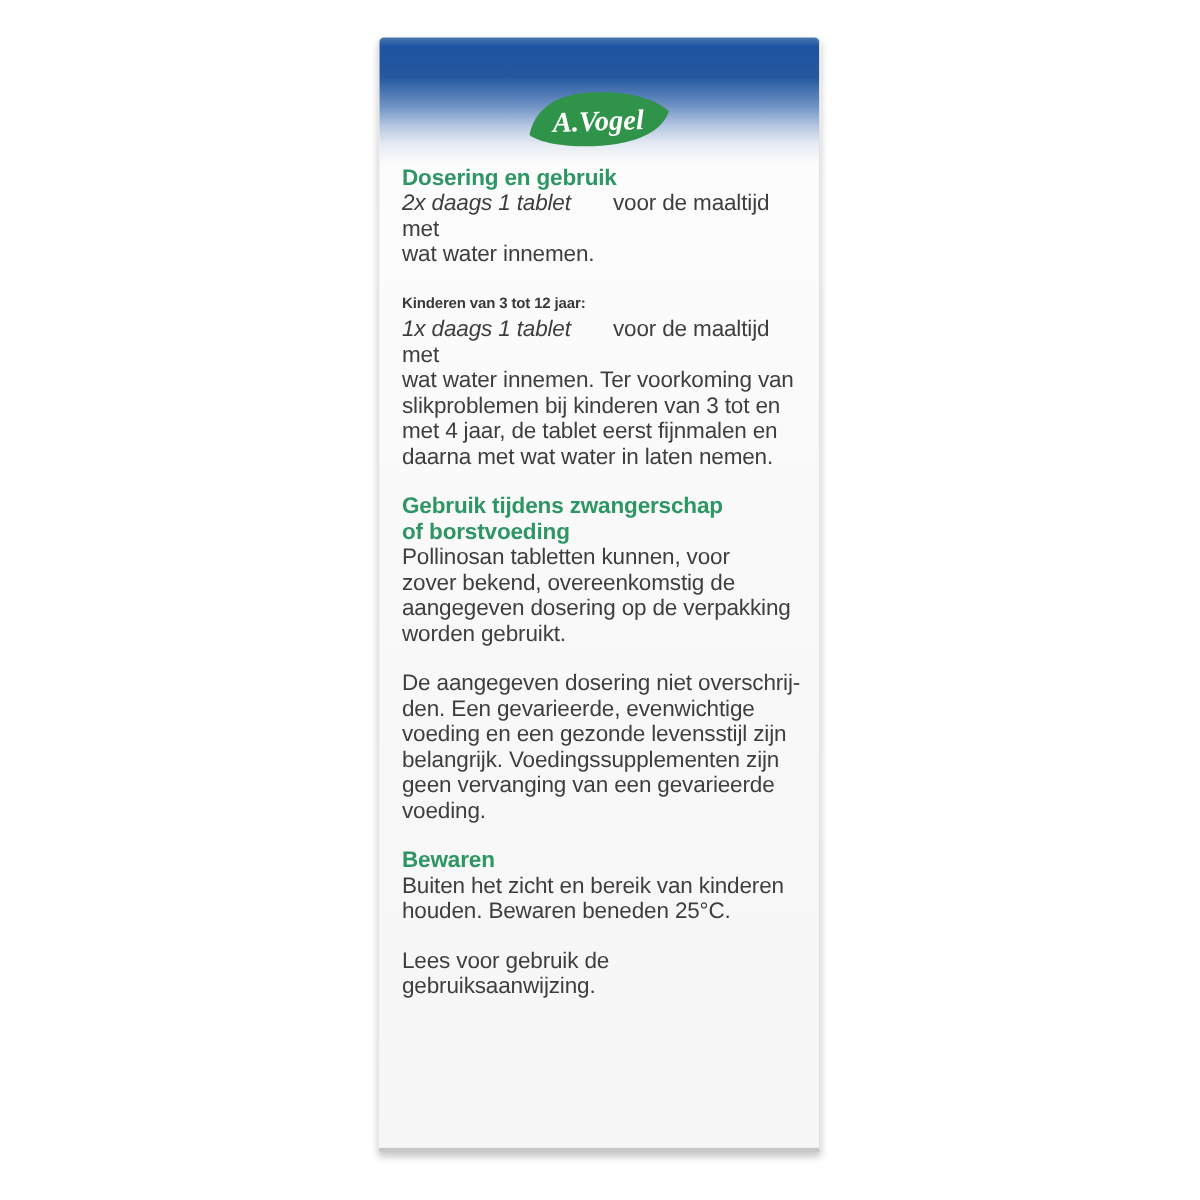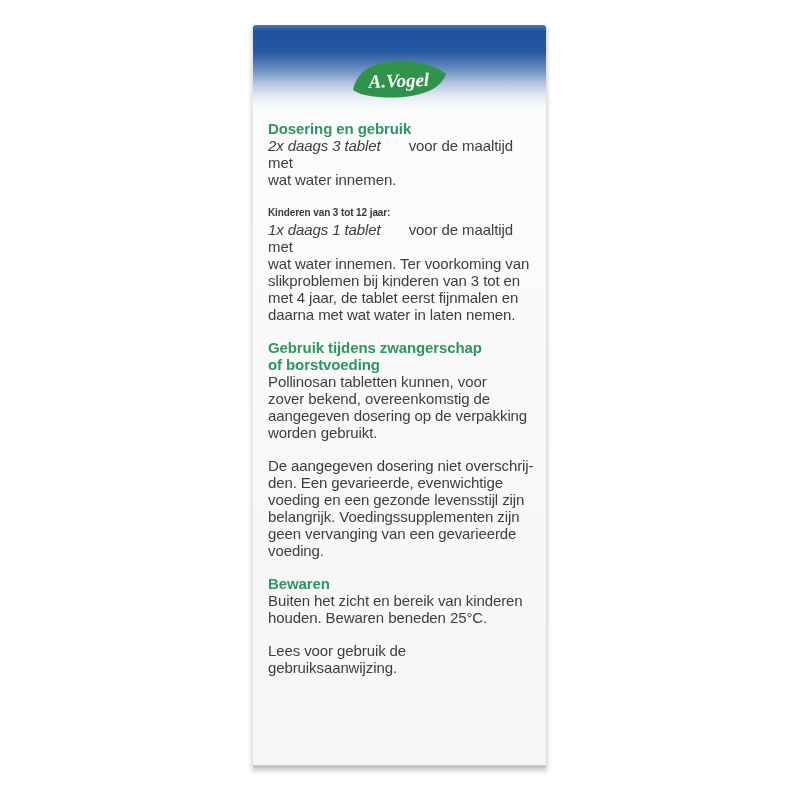--- a/index.html
+++ b/index.html
@@ -47,21 +47,21 @@
   .logo {
     position: absolute;
     top: 35px;
     left: 50%;
     transform: translateX(-50%);
     width: 96px;
     height: 40px;
   }
   .content {
     position: absolute;
-    top: 95px;
+    top: 85px;
     left: 15px;
     width: 268px;
     color: #3e3e3e;
     font-size: 15px;
     line-height: 17px;
     letter-spacing: -0.1px;
   }
   .section { margin: 0 0 16px 0; }
   .h-green {
     margin: 0;
@@ -92,21 +92,21 @@
 
     <svg class="logo" viewBox="0 0 96 40" aria-hidden="true">
       <path d="M1,30 C4,14 17,4 37,2 C59,0 81,3 94,14 C90,26 77,33 59,36 C40,39 12,38 1,30 Z" fill="#2f9449"></path>
       <text x="47" y="27" text-anchor="middle" font-family="Liberation Serif, serif" font-style="italic" font-weight="bold" font-size="19" fill="#ffffff" transform="rotate(-2 47 25)">A.Vogel</text>
     </svg>
 
     <div class="content">
 
       <div class="section">
         <p class="h-green">Dosering en gebruik</p>
-        <p class="para"><i>2x daags 3 tablet</i><span class="pre"> voor de maaltijd met
+        <p class="para"><i>2x daags 1 tablet</i><span class="pre"> voor de maaltijd met
 wat water innemen.</span></p>
       </div>
 
       <div class="section">
         <p class="h-dark">Kinderen van 3 tot 12 jaar:</p>
         <p class="para"><i>1x daags 1 tablet</i><span class="pre"> voor de maaltijd met
 wat water innemen. Ter voorkoming van
 slikproblemen bij kinderen van 3 tot en
 met 4 jaar, de tablet eerst fijnmalen en
 daarna met wat water in laten nemen.</span></p>

